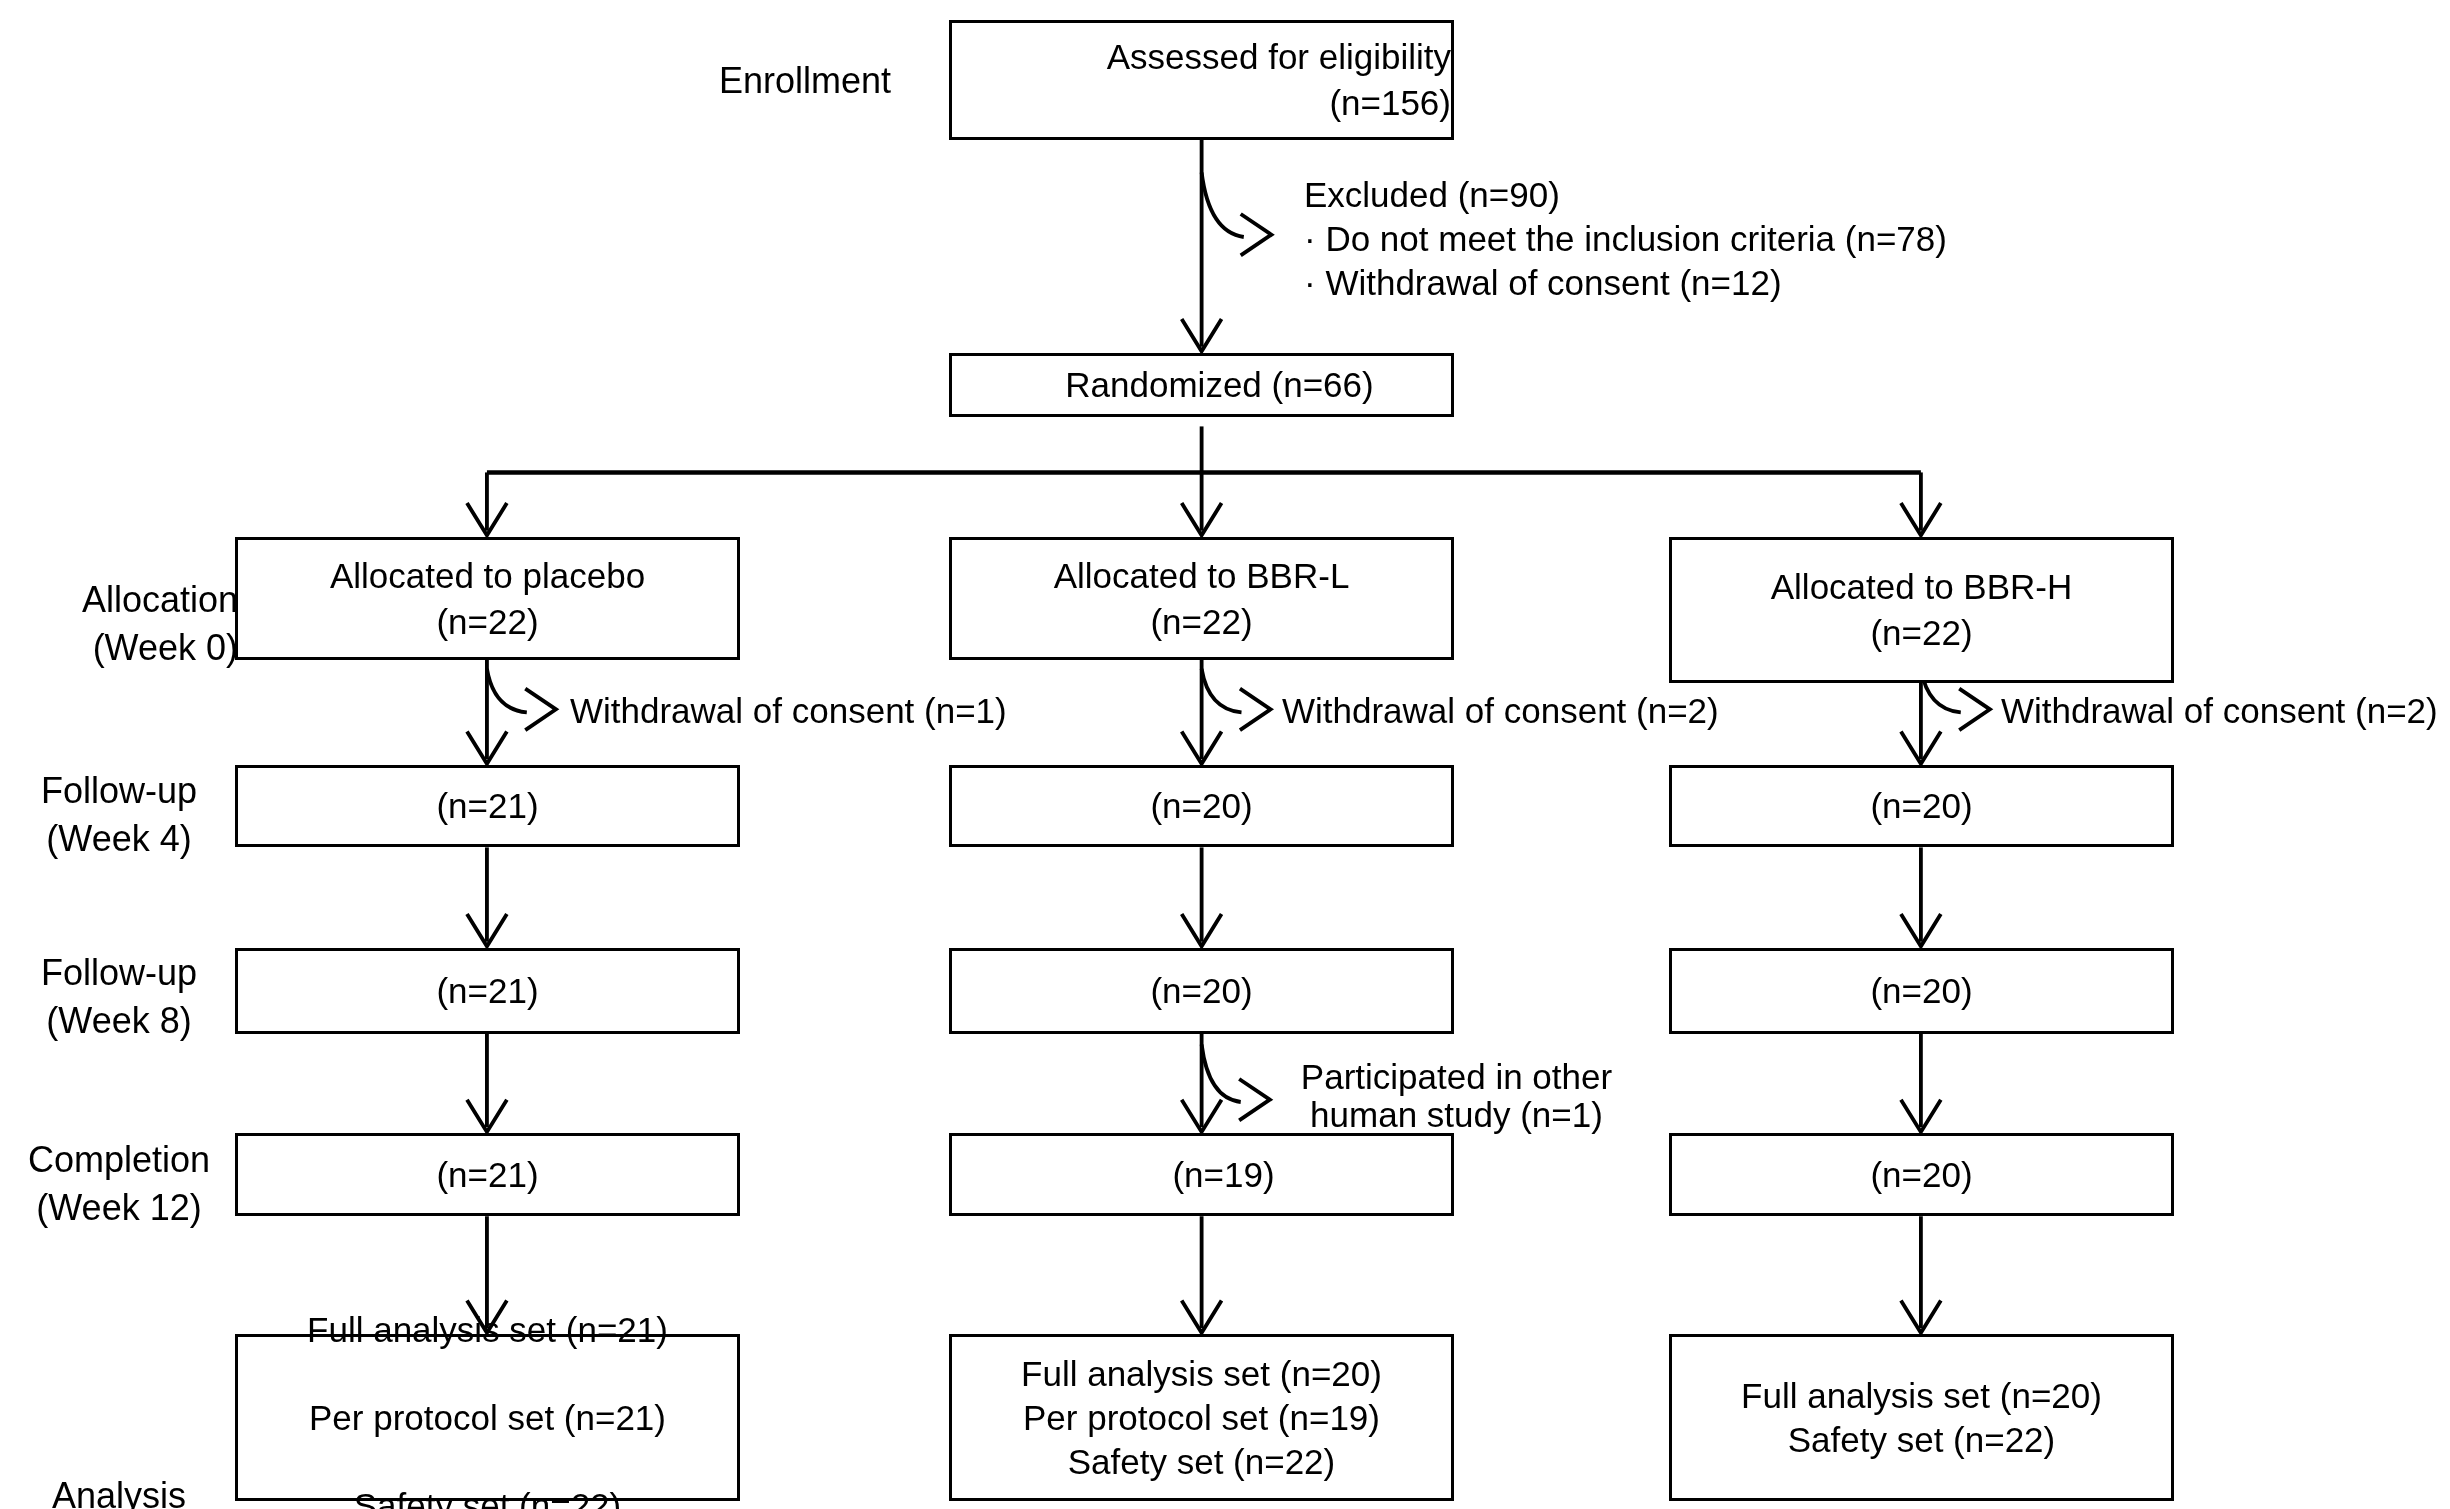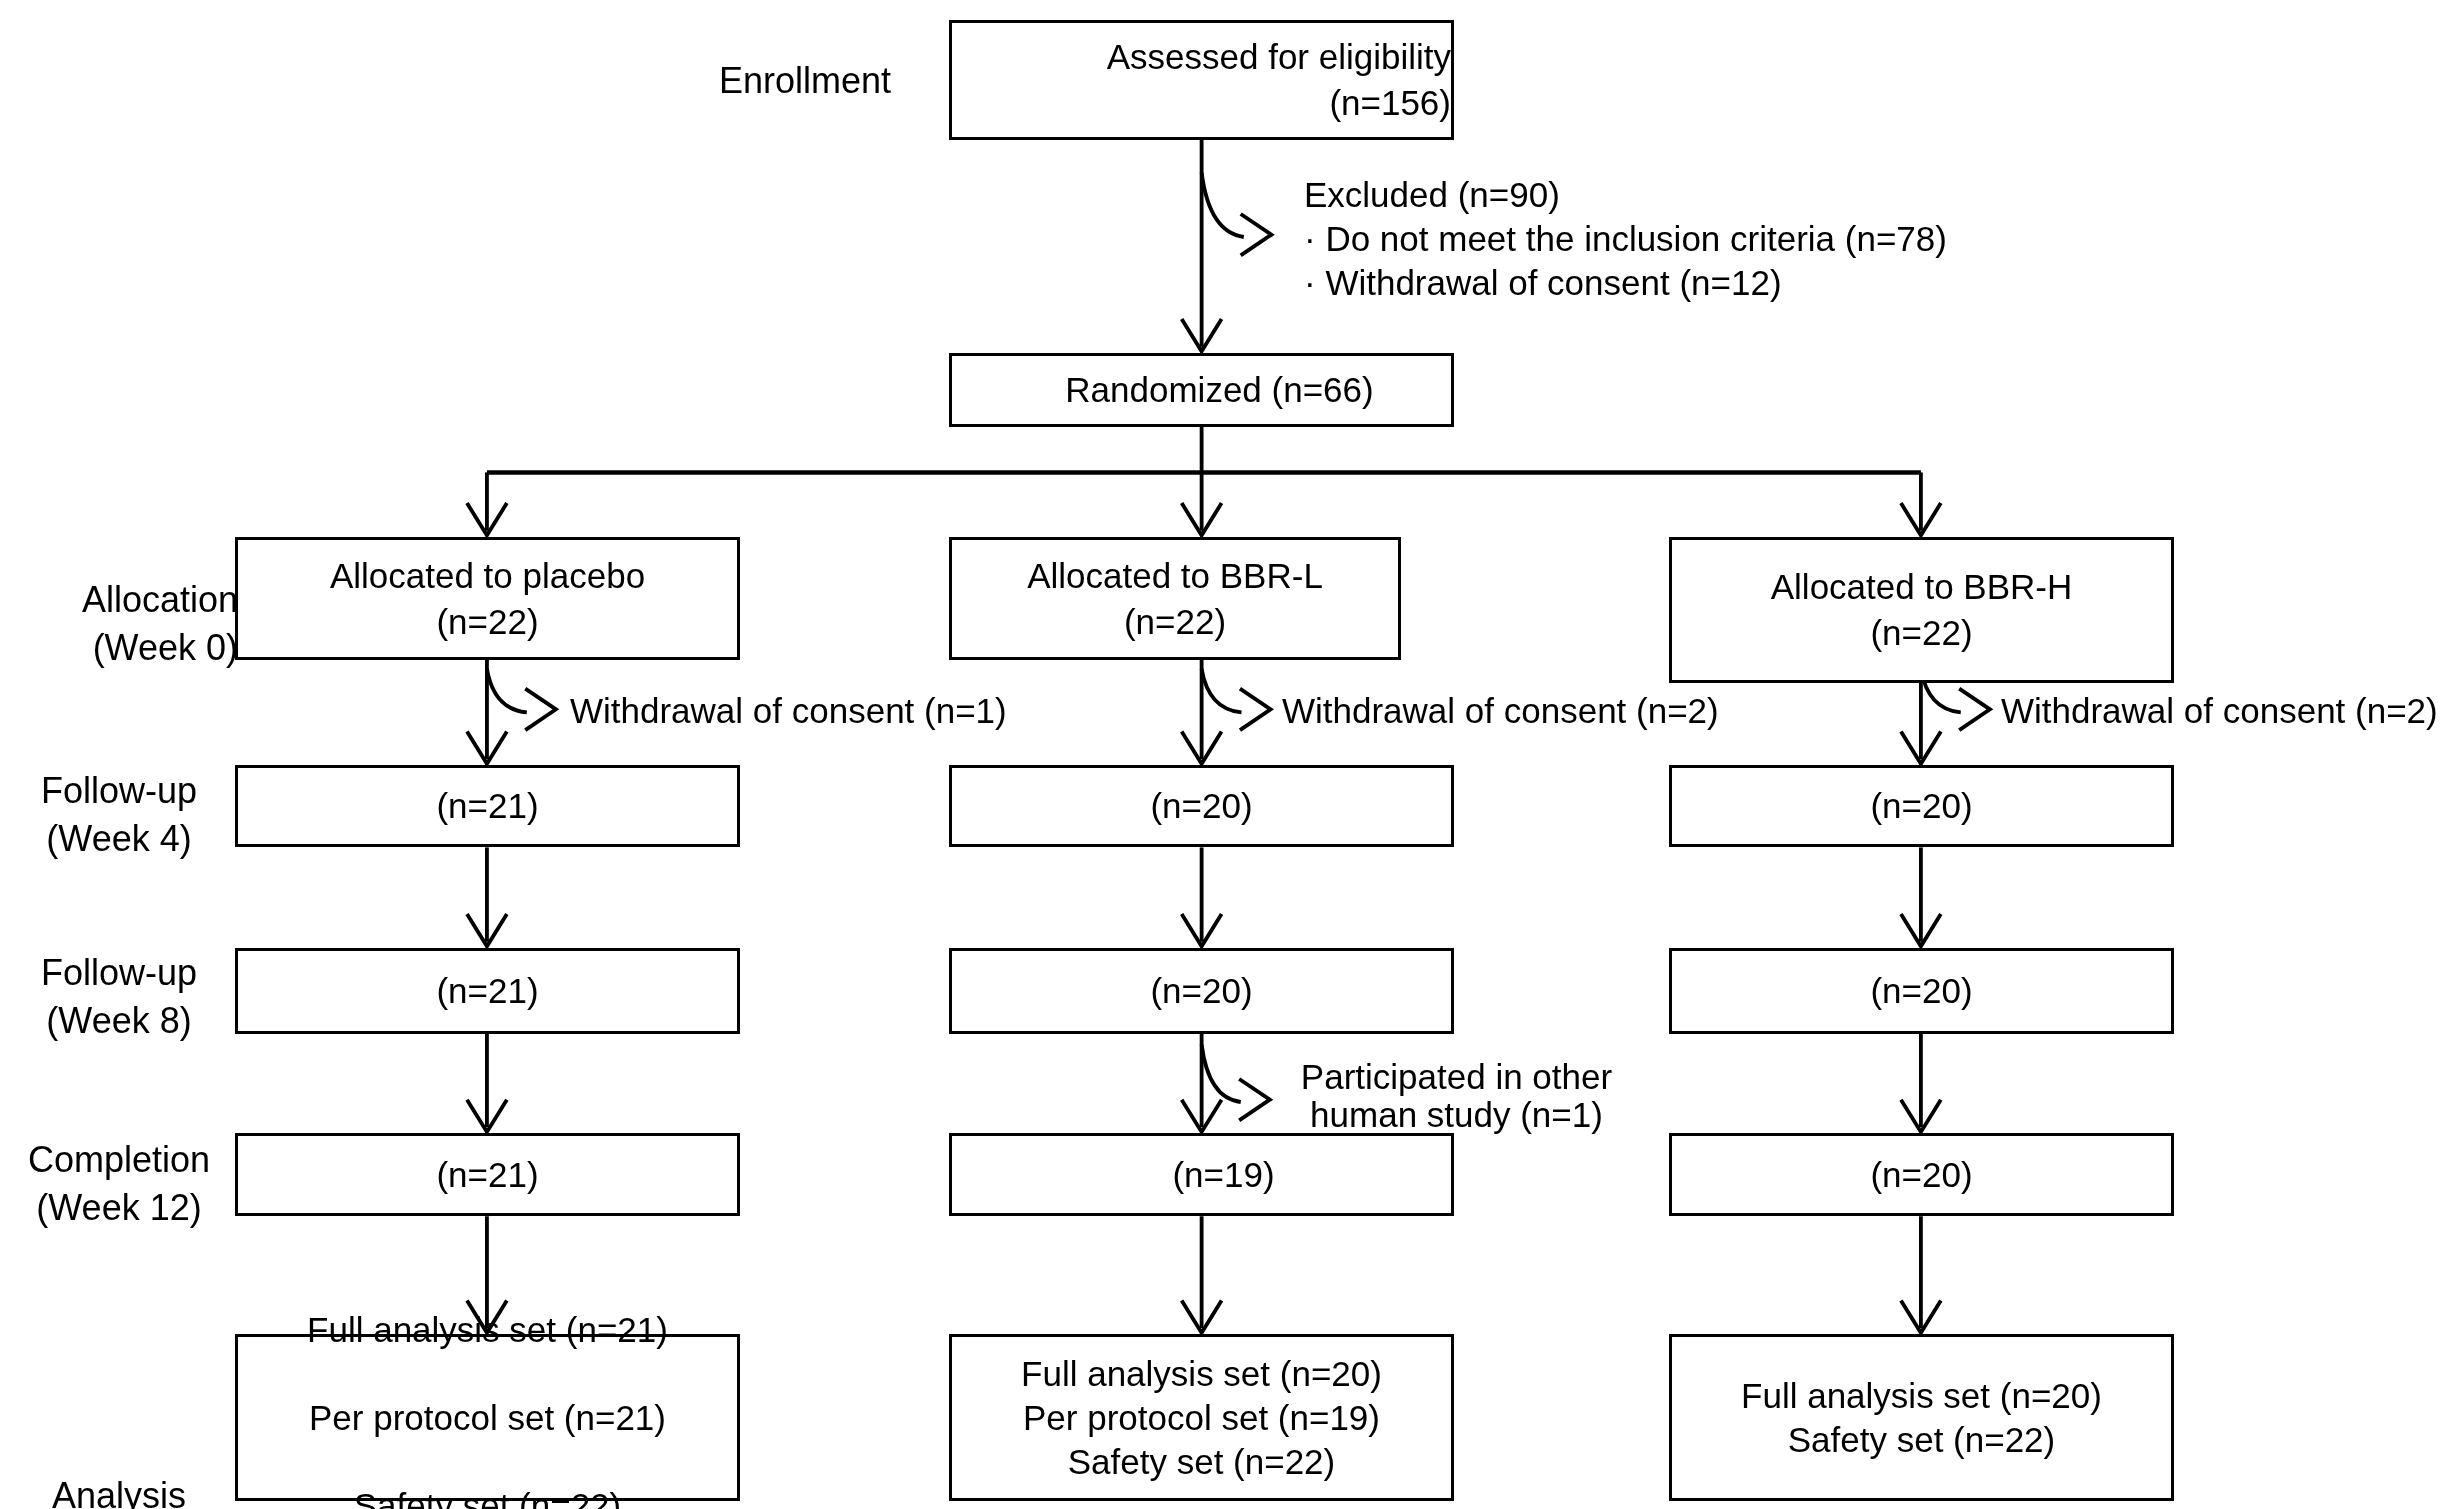--- a/index.html
+++ b/index.html
@@ -102,35 +102,35 @@
     <span class="line">(Week 12)</span>
   </div>
   <div class="rail" style="top:1472px;">
     <span class="line">Analysis</span>
   </div>
 
   <div class="box" style="left:949px;top:20px;width:505px;height:120px;align-items:flex-end;">
     <span class="line">Assessed for eligibility</span>
     <span class="line">(n=156)</span>
   </div>
-  <div class="box" style="left:949px;top:353px;width:505px;height:74px;padding-left:36px;">
+  <div class="box" style="left:949px;top:353px;width:505px;height:64px;padding-left:36px;">
     <span class="line">Randomized (n=66)</span>
   </div>
 
   <div class="note" style="left:1304px;top:173px;">
     <span class="line">Excluded (n=90)</span>
     <span class="line">· Do not meet the inclusion criteria (n=78)</span>
     <span class="line">· Withdrawal of consent (n=12)</span>
   </div>
 
   <div class="box" style="left:235px;top:537px;width:505px;height:123px;">
     <span class="line">Allocated to placebo</span>
     <span class="line">(n=22)</span>
   </div>
-  <div class="box" style="left:949px;top:537px;width:452px;height:123px;">
+  <div class="box" style="left:949px;top:537px;width:505px;height:123px;">
     <span class="line">Allocated to BBR-L</span>
     <span class="line">(n=22)</span>
   </div>
   <div class="box" style="left:1669px;top:537px;width:505px;height:146px;">
     <span class="line">Allocated to BBR-H</span>
     <span class="line">(n=22)</span>
   </div>
 
   <div class="note" style="left:570px;top:689px;">
     <span class="line">Withdrawal of consent (n=1)</span>

